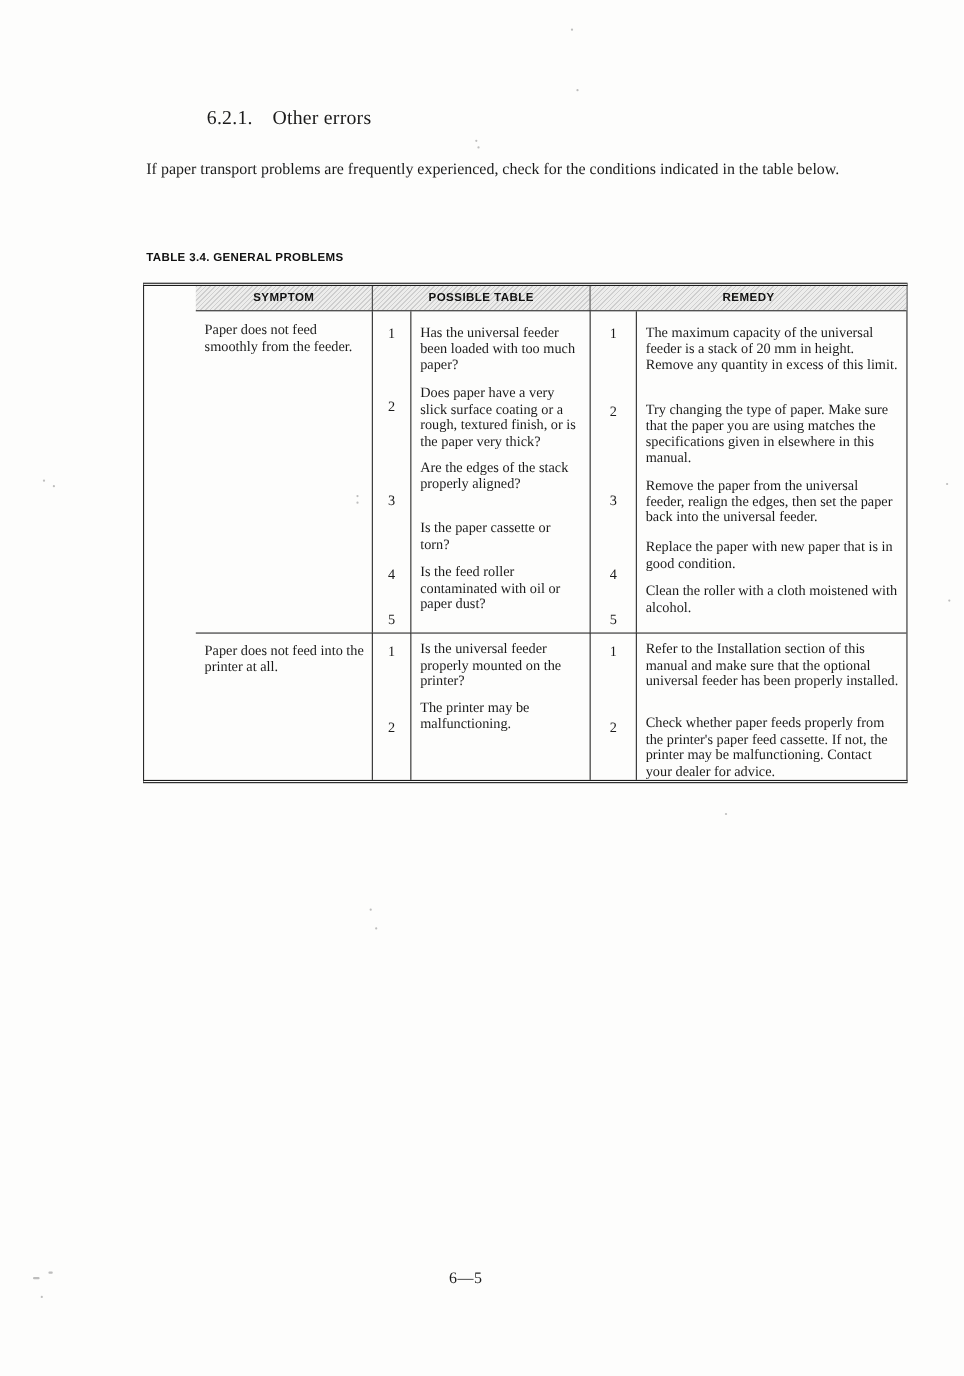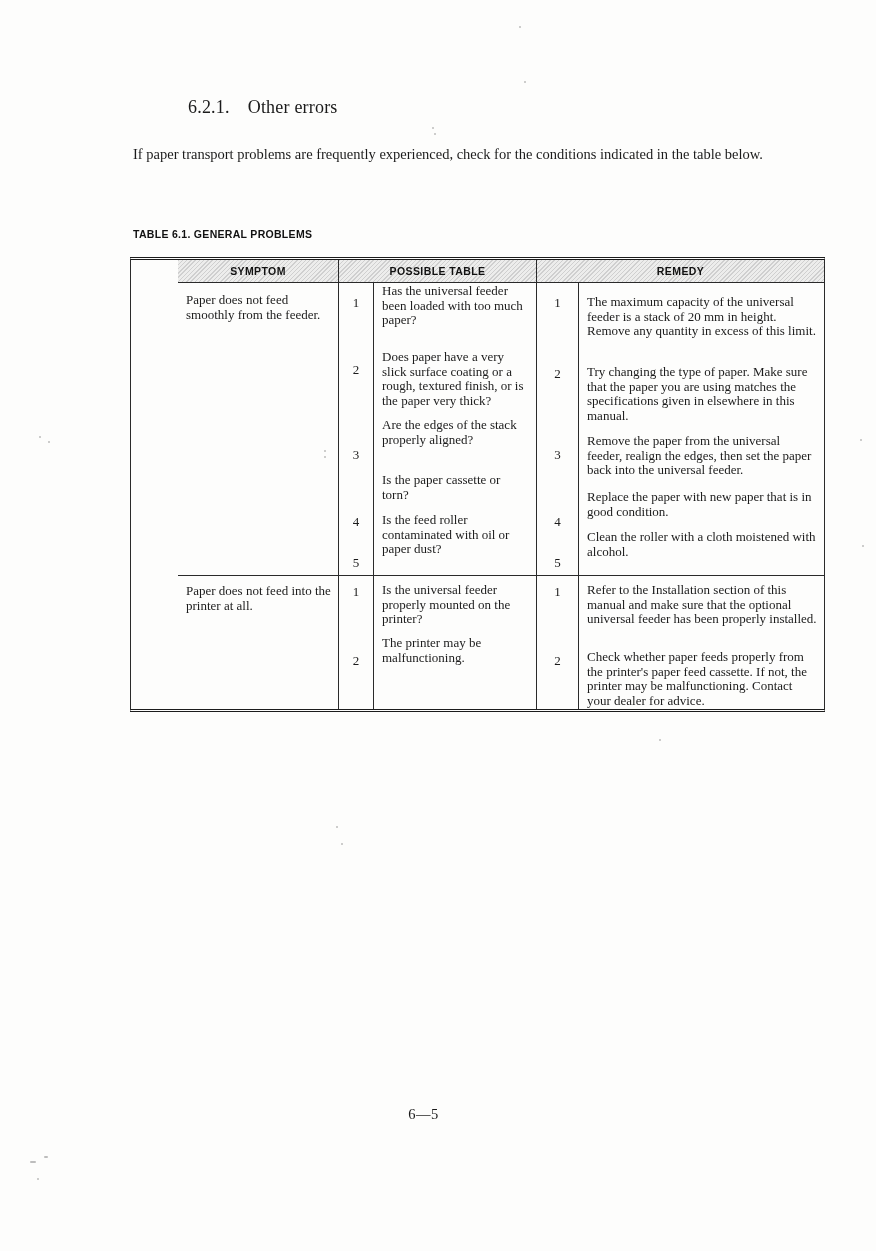--- a/index.html
+++ b/index.html
@@ -47,37 +47,37 @@
   td{
     position:relative;vertical-align:top;padding:0;
     font-size:13px;line-height:1.12;
   }
   td.vline{border-right:1px solid #2a2a2a;}
   tr.r1 td{height:292px;}
   tr.r2 td{height:133px;border-top:1px solid #2a2a2a;}
   .it{position:absolute;left:8px;right:6px;}
   .num{left:0;right:0;text-align:center;}
   .pageno{
-    position:absolute;left:0;top:1106px;width:847px;
+    position:absolute;left:0;top:1154px;width:847px;
     text-align:center;font-size:14.5px;letter-spacing:0.5px;
   }
   .speck{position:absolute;background:#7d7d7d;opacity:.5;border-radius:50%;}
 </style>
 </head>
 <body>
 
 <div class="page">
 
   <div class="heading">
     <span class="hnum">6.2.1.</span><span>Other errors</span>
   </div>
 
   <div class="intro">If paper transport problems are frequently experienced, check for the conditions indicated in the table below.</div>
 
-  <div class="caption">TABLE 6.1. GENERAL PROBLEMS</div>
+  <div class="caption">TABLE 3.4. GENERAL PROBLEMS</div>
 
   <table class="tbl">
     <colgroup>
       <col style="width:161px">
         <col style="width:35px">
         <col style="width:163px">
         <col style="width:42px">
         <col style="width:245px">
     </colgroup>
     <thead>
@@ -93,21 +93,21 @@
           <div class="it" style="top:10px">Paper does not feed smoothly from the feeder.</div>
         </td>
         <td class="vline">
           <div class="it num" style="top:13px">1</div>
           <div class="it num" style="top:80px">2</div>
           <div class="it num" style="top:165px">3</div>
           <div class="it num" style="top:232px">4</div>
           <div class="it num" style="top:273px">5</div>
         </td>
         <td class="vline">
-          <div class="it" style="top:1px">Has the universal feeder been loaded with too much paper?</div>
+          <div class="it" style="top:12px">Has the universal feeder been loaded with too much paper?</div>
           <div class="it" style="top:67px">Does paper have a very slick surface coating or a rough, textured finish, or is the paper very thick?</div>
           <div class="it" style="top:135px">Are the edges of the stack properly aligned?</div>
           <div class="it" style="top:190px">Is the paper cassette or torn?</div>
           <div class="it" style="top:230px">Is the feed roller contaminated with oil or paper dust?</div>
         </td>
         <td class="vline">
           <div class="it num" style="top:13px">1</div>
           <div class="it num" style="top:84px">2</div>
           <div class="it num" style="top:165px">3</div>
           <div class="it num" style="top:232px">4</div>

